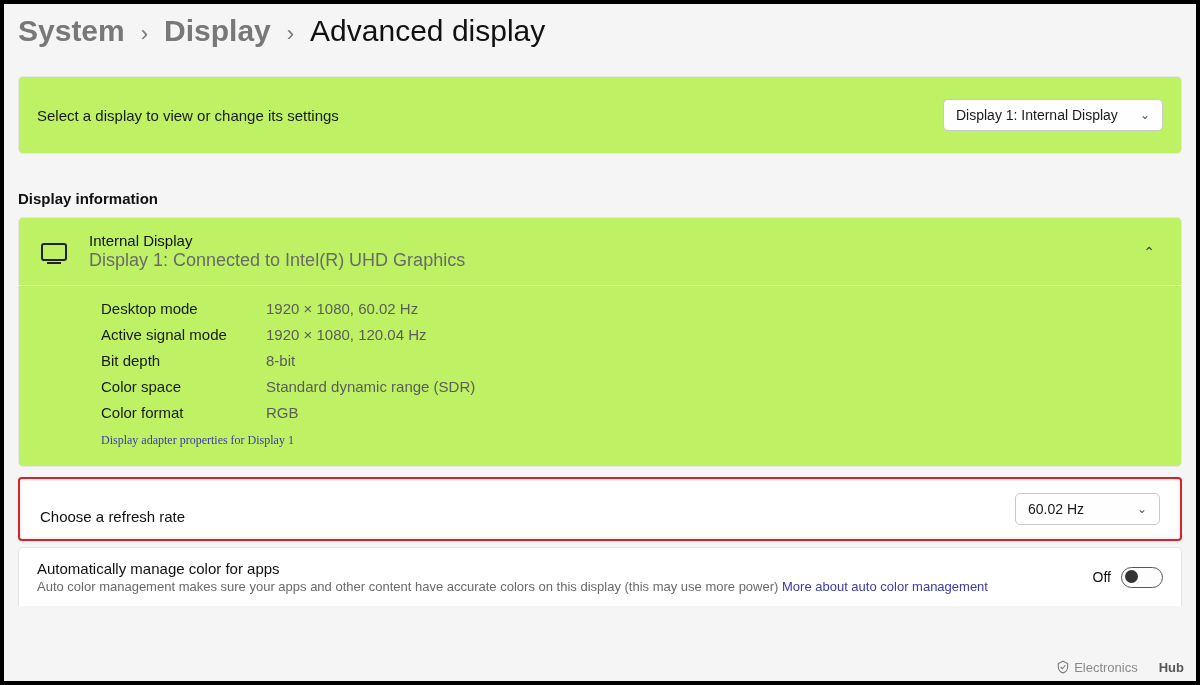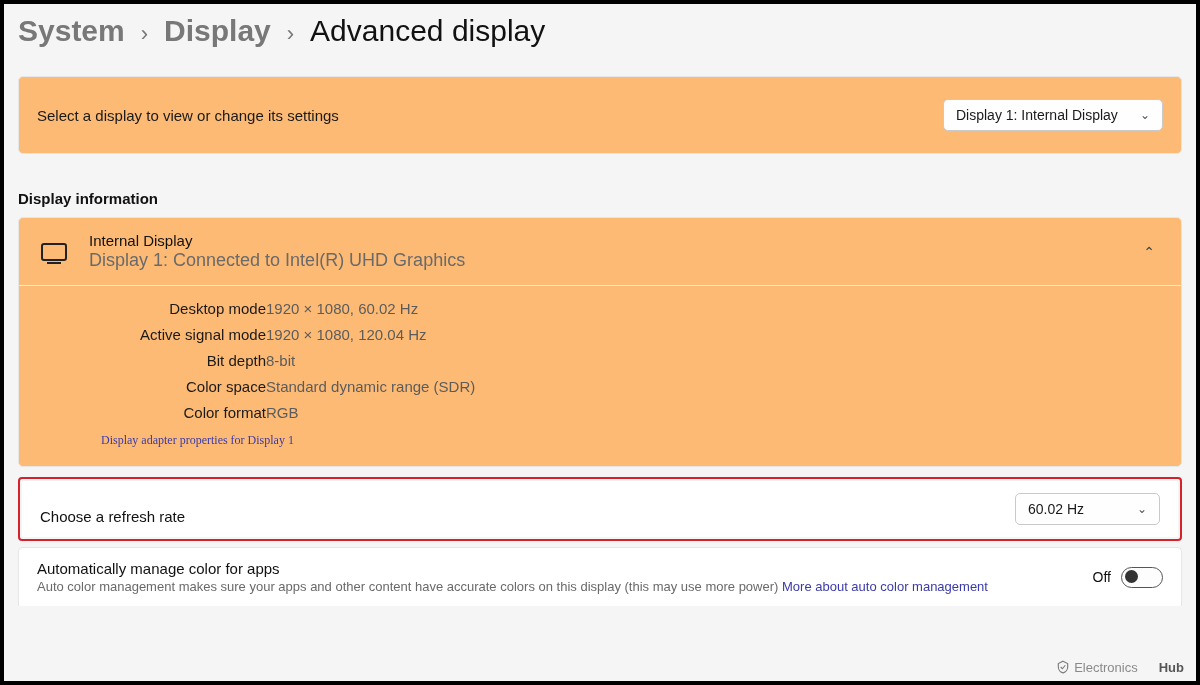--- a/index.html
+++ b/index.html
@@ -30,21 +30,21 @@
   .breadcrumb .sep {
     font-size: 22px;
     color: #787878;
   }
   .breadcrumb .current {
     font-size: 30px;
     font-weight: 400;
     color: #111;
   }
   .card {
-    background: #fdba74;
+    background: #bef264;
     border: 1px solid #e6e6e6;
     border-radius: 5px;
     margin-bottom: 6px;
   }
   .select-row {
     display: flex;
     align-items: center;
     justify-content: space-between;
     padding: 22px 18px;
   }
@@ -105,21 +105,21 @@
   .info-header .sub { font-size: 18px; color: #6a6a6a; margin-top: 1px; }
   .expand-chev { font-size: 14px; color: #444; padding-right: 8px; }
   .details {
     padding: 14px 18px 18px 82px;
   }
   .detail-row {
     display: flex;
     margin-bottom: 9px;
     font-size: 15px;
   }
-  .detail-row .k { width: 165px; color: #1a1a1a; text-align: right; }
+  .detail-row .k { width: 165px; color: #1a1a1a; }
   .detail-row .v { color: #5c5c5c; }
   .link {
     color: #3b3ba8;
     font-size: 12px;
     cursor: pointer;
     font-family: Liberation Serif, serif;
   }
   .link-row { margin-top: 6px; }
   .highlighted {
     border: 2px solid #d6202a;

